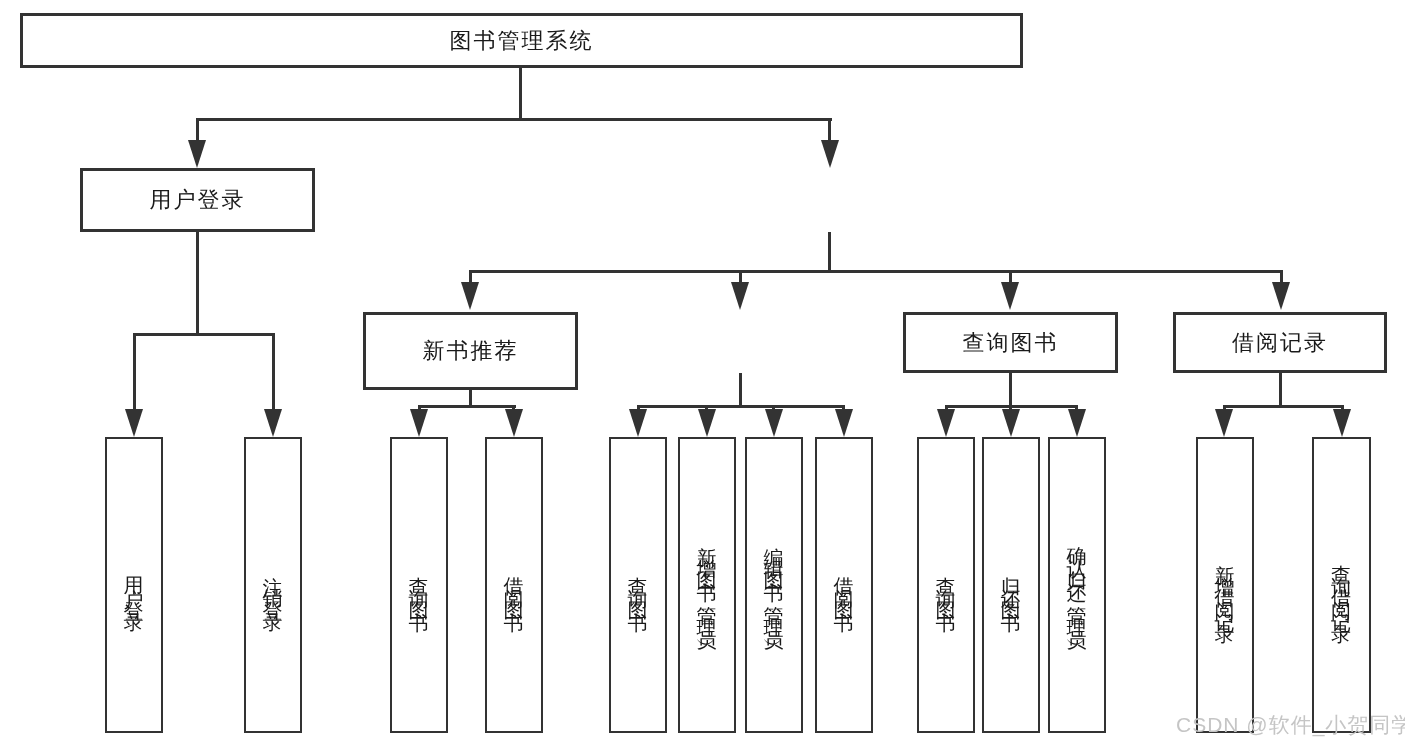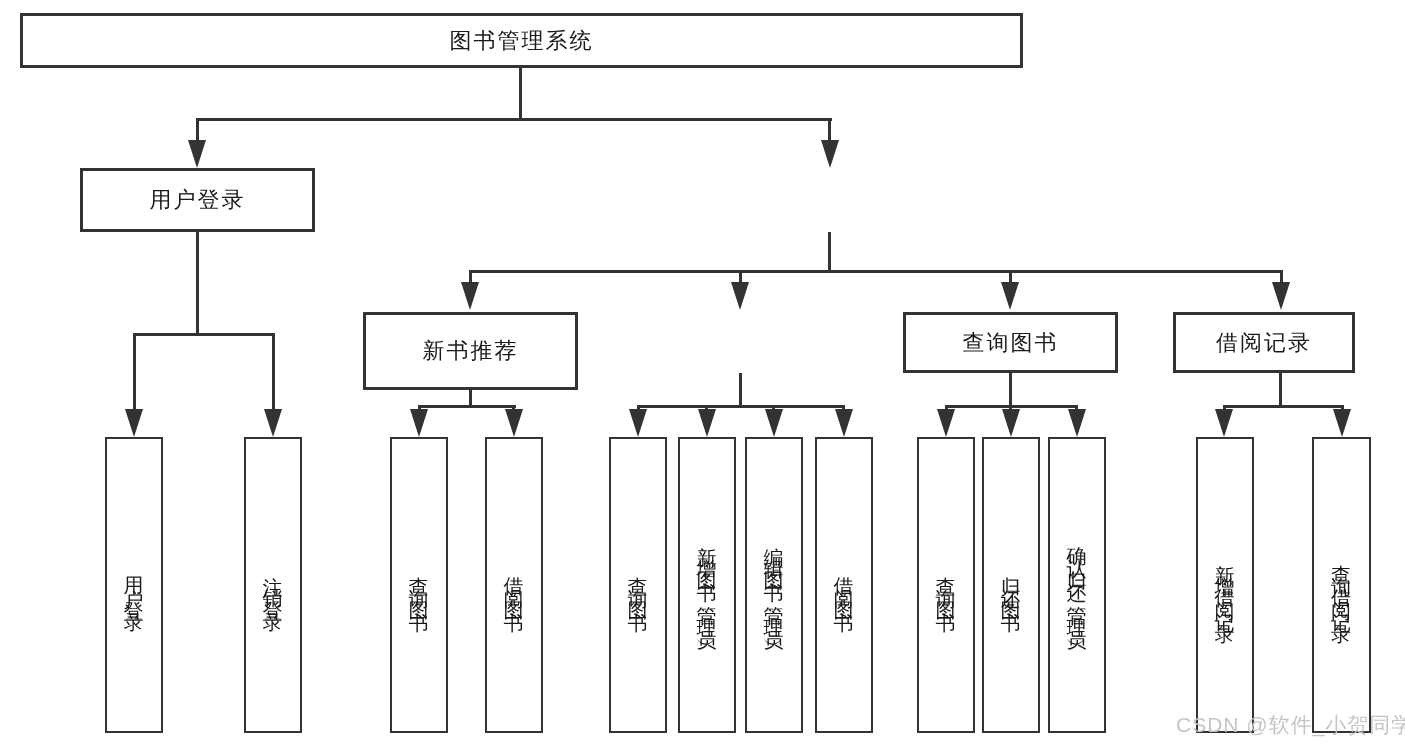--- a/index.html
+++ b/index.html
@@ -68,21 +68,21 @@
 
   <div class="node" style="left:363px;top:312px;width:215px;height:78px;font-family:Liberation Mono, monospace;">
     <span class="hlabel">新书推荐</span>
   </div>
 
 
   <div class="node" style="left:903px;top:312px;width:215px;height:61px;">
     <span class="hlabel">查询图书</span>
   </div>
 
-  <div class="node" style="left:1173px;top:312px;width:182px;height:61px;">
+  <div class="node" style="left:1173px;top:312px;width:214px;height:61px;">
     <span class="hlabel">借阅记录</span>
   </div>
 
   <div class="node leaf" style="left:105px;top:437px;width:58px;height:296px;">
     <span class="vlabel">用户登录</span>
   </div>
   <div class="node leaf" style="left:244px;top:437px;width:58px;height:296px;">
     <span class="vlabel">注销登录</span>
   </div>
 

